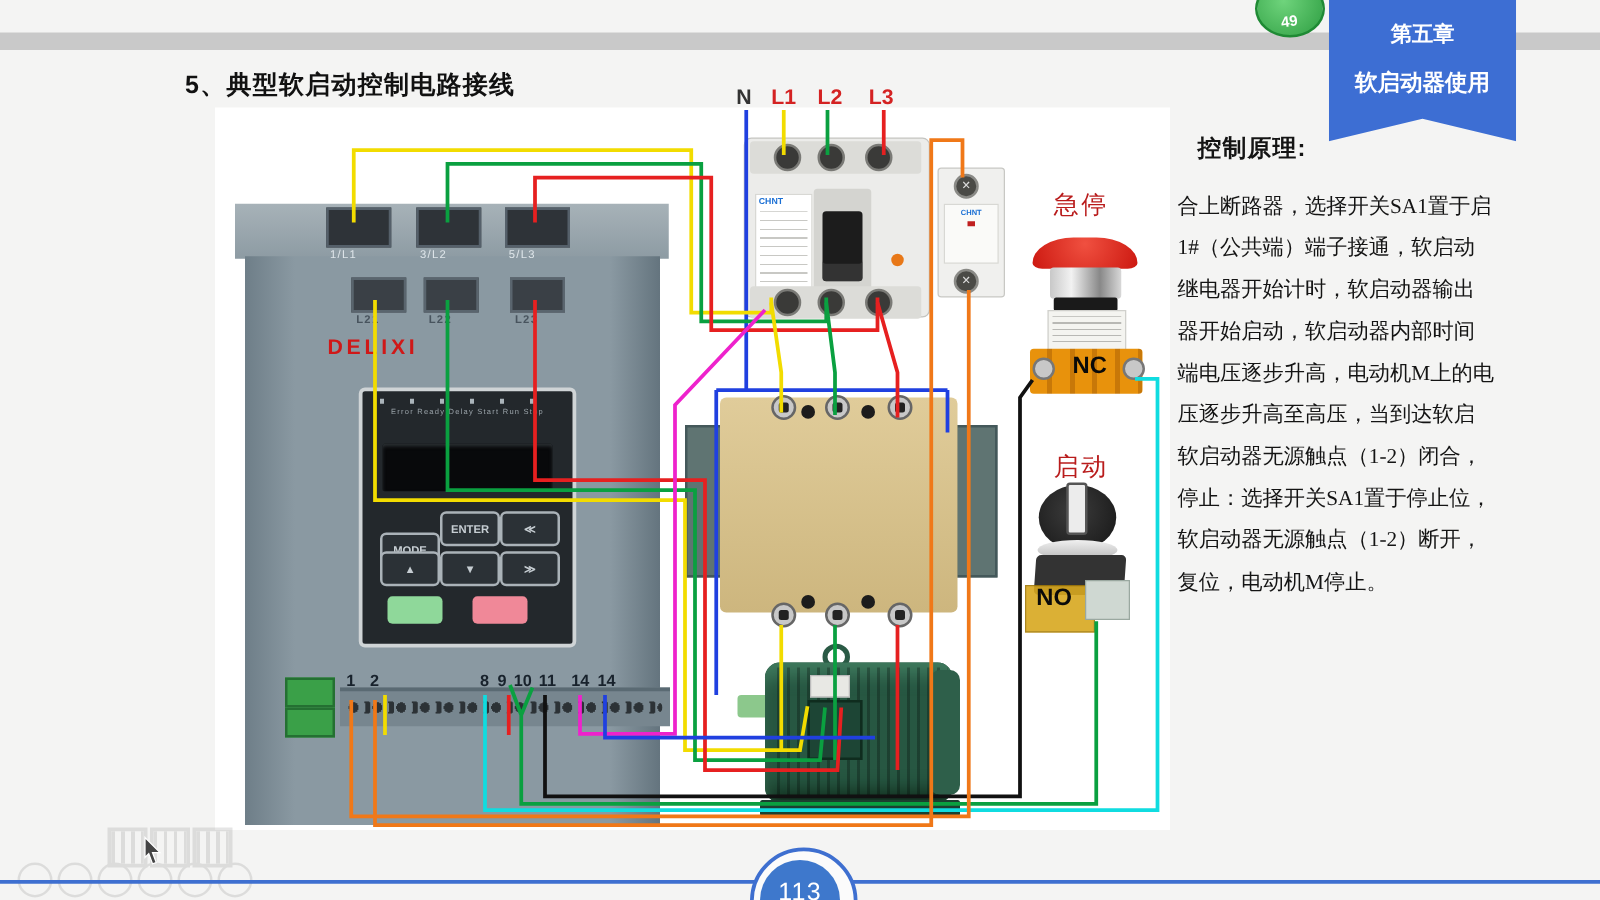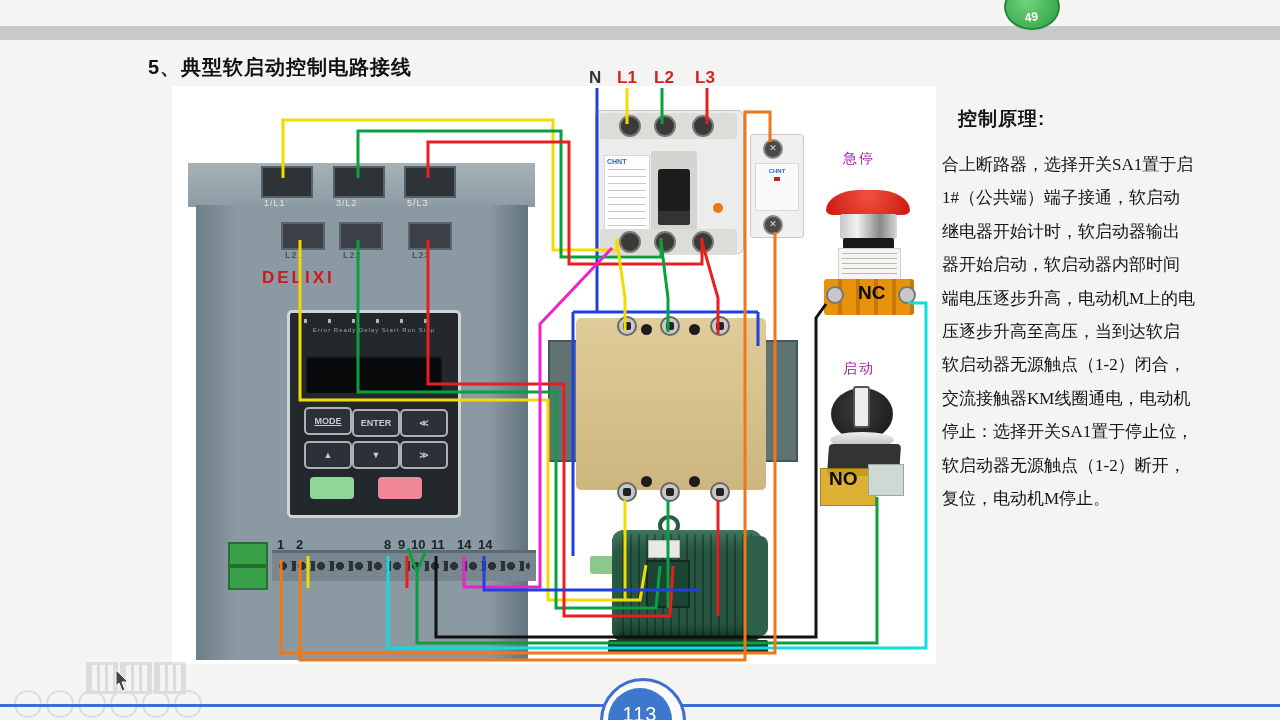--- a/index.html
+++ b/index.html
@@ -90,21 +90,21 @@
   #ebase{left:824px;top:279px;width:90px;height:36px;border-radius:3px;z-index:2;
     background:repeating-linear-gradient(90deg,#e8920c 0 14px,#c87808 14px 18px);}
   .estud{position:absolute;width:14px;height:14px;border-radius:50%;background:#c8c8c8;border:2px solid #777;z-index:3;}
   
   #sknob{left:831px;top:388px;width:62px;height:52px;background:radial-gradient(circle at 45% 40%,#3c3c3c,#151515);border-radius:50%;z-index:2;}
   #slever{left:853px;top:386px;width:13px;height:38px;background:#ececec;border:2px solid #555;border-radius:3px;z-index:3;}
   #scollar{left:830px;top:432px;width:64px;height:16px;background:linear-gradient(180deg,#f0f0f0,#b8b8b8);border-radius:50%;z-index:2;}
   #sbody{left:828px;top:444px;width:72px;height:32px;background:#333;border-radius:4px;z-index:2;transform:skewX(-4deg);}
   #sbase{left:820px;top:468px;width:54px;height:36px;background:#d8a820;opacity:.9;border:1px solid #a07808;z-index:2;}
   #sbase2{left:868px;top:464px;width:34px;height:30px;background:#cfd8d2;border:1px solid #9aa8a0;z-index:2;}
-  .biglab{position:absolute;font-size:14px;color:#a21caf;z-index:4;letter-spacing:2px;}
+  .biglab{position:absolute;font-size:20px;color:#b91c1c;z-index:4;letter-spacing:2px;}
   .contactlab{position:absolute;font-size:19px;font-weight:900;color:#0a0a0a;z-index:4;}
   .phaselab{position:absolute;top:68px;font-size:17px;font-weight:bold;z-index:3;}
   
   #wires{left:0;top:0;width:1280px;height:720px;z-index:3;pointer-events:none;}
   
   #principle{left:942px;top:90px;width:292px;z-index:2;color:#141414;}
   #principle h3{margin:16px;font-size:19px;font-weight:bold;font-family:"Liberation Sans",sans-serif;letter-spacing:1px;}
   #plines{margin-top:14px;font-family:"Liberation Serif",serif;font-size:17px;}
   #plines div{height:33.4px;line-height:33.4px;white-space:nowrap;}
   
@@ -120,20 +120,24 @@
     color:#fff;font-size:20px;text-align:center;line-height:52px;letter-spacing:1px;}
 </style>
 </head>
 <body>
 
 <div id="stage" class="nosel">
 
   <div id="topbar" class="abs"></div>
   <div id="badge49" class="abs">
     <span>49</span>
+  </div>
+  <div id="ribbon" class="abs">
+    <div class="r1">第五章</div>
+    <div class="r2">软启动器使用</div>
   </div>
 
   <div id="slide-title" class="abs">5、典型软启动控制电路接线</div>
   <div id="canvas" class="abs"></div>
 
   <div class="starter-top abs"></div>
   <div class="starter-body abs"></div>
   <div class="slot1 abs" style="left:261px;top:166px;"></div>
   <div class="slot1 abs" style="left:333px;top:166px;"></div>
   <div class="slot1 abs" style="left:404px;top:166px;"></div>
@@ -145,21 +149,21 @@
   <div class="slot2 abs" style="left:408px;top:222px;"></div>
   <div class="slotlab2 abs" style="left:285px;top:250px;">L21</div>
   <div class="slotlab2 abs" style="left:343px;top:250px;">L22</div>
   <div class="slotlab2 abs" style="left:412px;top:250px;">L23</div>
   <div id="delixi" class="abs">DELIXI</div>
 
   <div id="panel" class="abs">
     <div id="leddots"></div>
     <div id="leds">Error Ready Delay Start Run Stop</div>
     <div id="display"></div>
-    <div class="kbtn" style="left:14px;top:94px;text-decoration:underline;">MODE</div>
+    <div class="kbtn" style="left:14px;top:113px;text-decoration:underline;">MODE</div>
     <div class="kbtn" style="left:62px;top:96px;">ENTER</div>
     <div class="kbtn" style="left:110px;top:96px;">≪</div>
     <div class="kbtn" style="left:14px;top:128px;">▲</div>
     <div class="kbtn" style="left:62px;top:128px;">▼</div>
     <div class="kbtn" style="left:110px;top:128px;">≫</div>
     <div class="cbtn" style="left:20px;top:164px;background:#8fd89a;"></div>
     <div class="cbtn" style="left:88px;top:164px;background:#f08898;"></div>
   </div>
 
   <div id="strip" class="abs">
@@ -290,21 +294,20 @@
   <div id="principle" class="abs">
     <h3>控制原理:</h3>
     <div id="plines">
       <div>合上断路器，选择开关SA1置于启</div>
       <div>1#（公共端）端子接通，软启动</div>
       <div>继电器开始计时，软启动器输出</div>
       <div>器开始启动，软启动器内部时间</div>
       <div>端电压逐步升高，电动机M上的电</div>
       <div>压逐步升高至高压，当到达软启</div>
       <div>软启动器无源触点（1-2）闭合，</div>
-      <div>交流接触器KM线圈通电，电动机</div>
       <div>停止：选择开关SA1置于停止位，</div>
       <div>软启动器无源触点（1-2）断开，</div>
       <div>复位，电动机M停止。</div>
     </div>
   </div>
 
   <div id="wmark" class="abs">
     <div class="wmg" style="left:78px;"></div>
     <div class="wmg" style="left:112px;"></div>
     <div class="wmg" style="left:146px;"></div>

